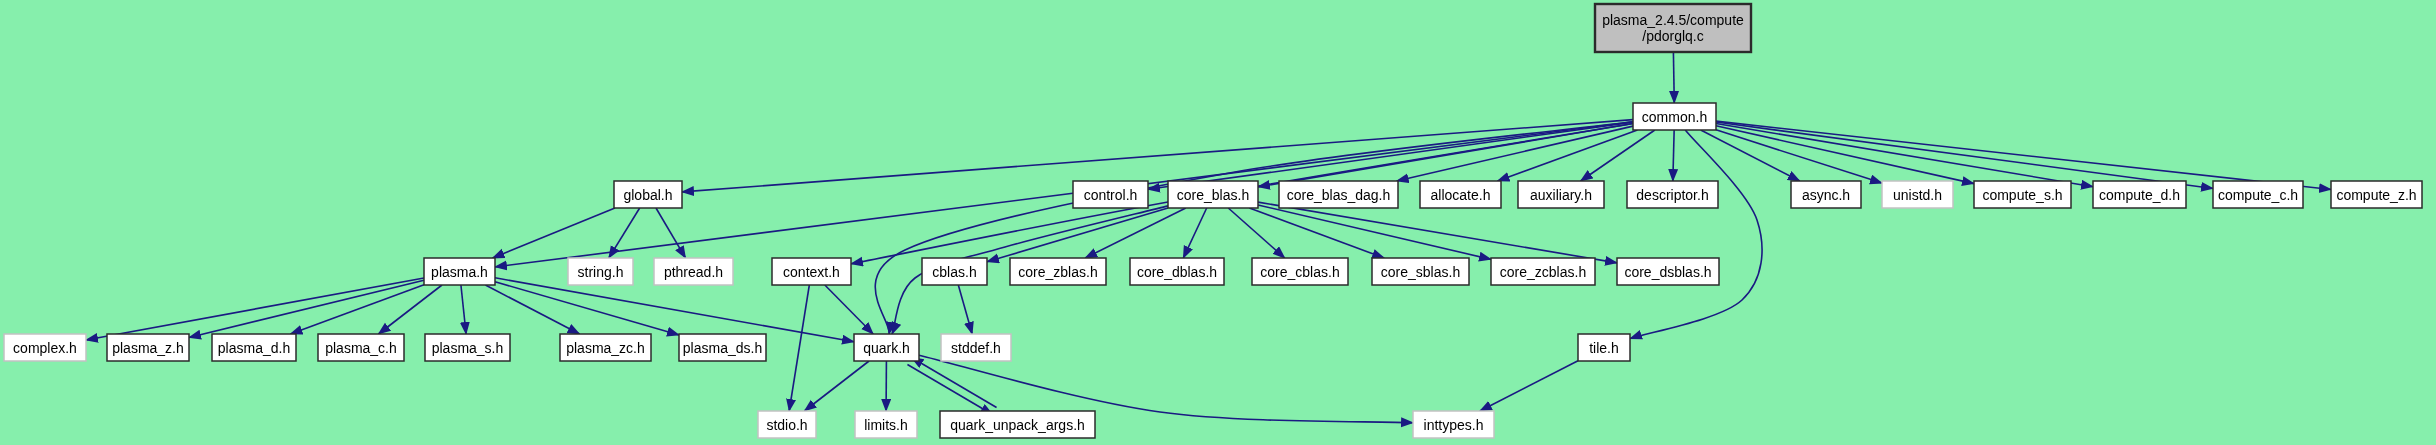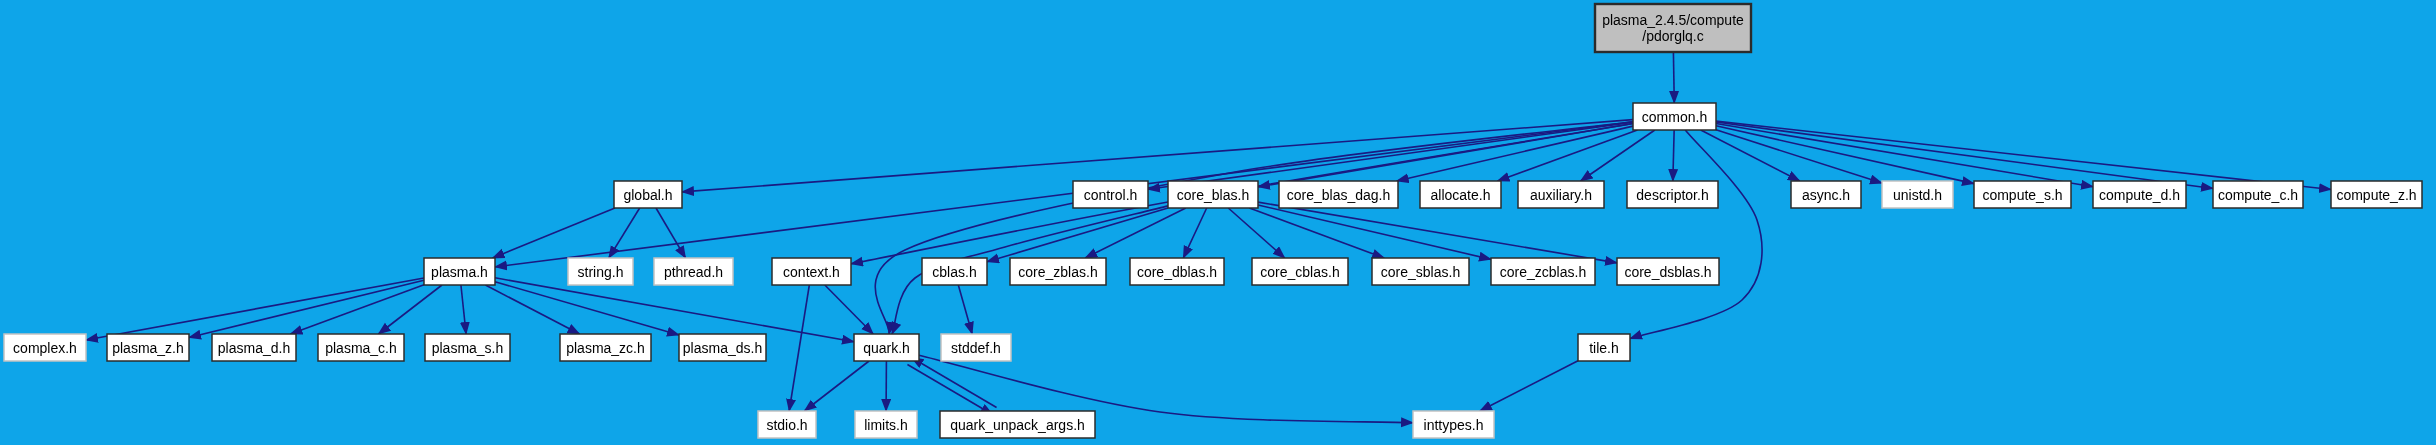--- a/index.html
+++ b/index.html
@@ -1,16 +1,16 @@
 <!DOCTYPE html>
 <html><head>
 <meta charset="utf-8">
 <style>
   html,body{margin:0;padding:0;background:#ffffff;}
-  .stage{position:relative;width:2436px;height:445px;background:#0ea5e9;overflow:hidden;}
+  .stage{position:relative;width:2436px;height:445px;background:#86efac;overflow:hidden;}
   svg{display:block;}
   text{font-family:"Liberation Sans","DejaVu Sans",sans-serif;fill:#000000;}
 </style>
 </head>
 <body>
 
 <div class="stage">
   <svg id="graph" width="2436" height="445" viewBox="0 0 2436 445" xmlns="http://www.w3.org/2000/svg">
       <defs>
         <marker id="arrow" markerUnits="userSpaceOnUse" markerWidth="15" markerHeight="11" refX="12" refY="5" orient="auto">

